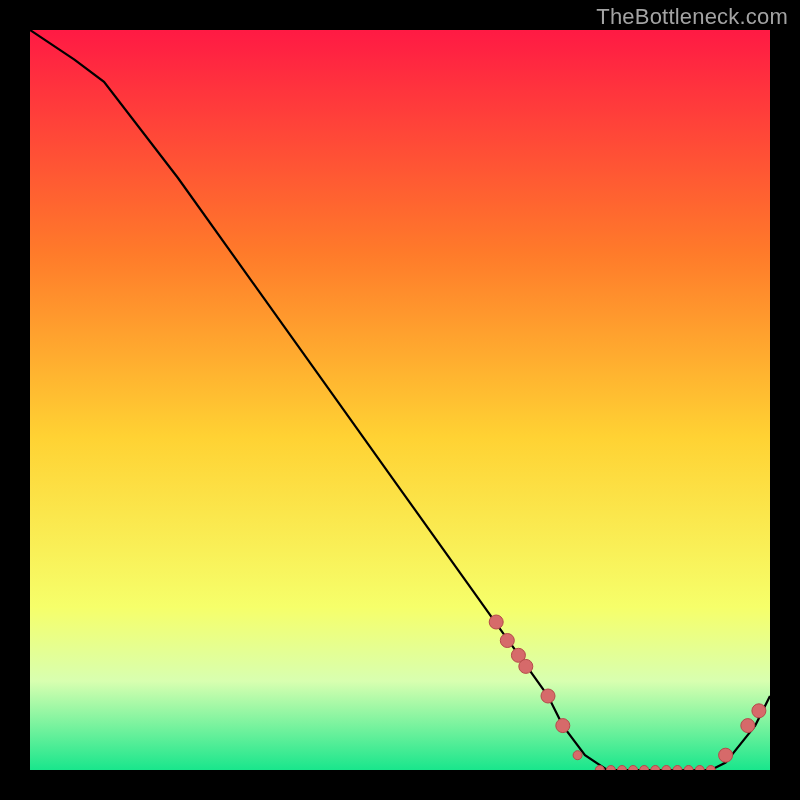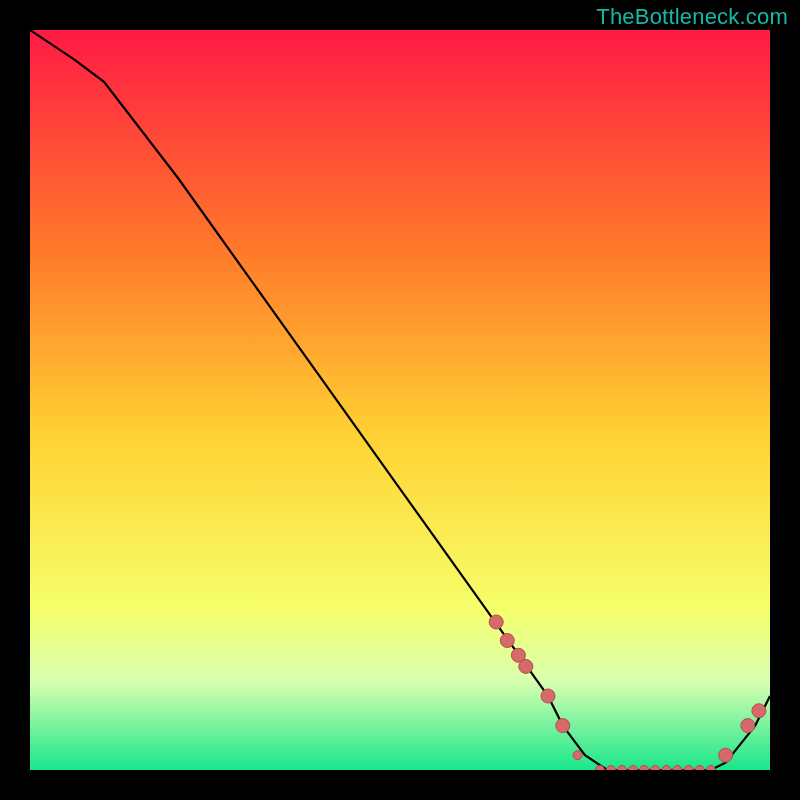--- a/index.html
+++ b/index.html
@@ -14,21 +14,21 @@
   .frame {
     position: relative;
     width: 800px;
     height: 800px;
     background: #000;
   }
   .watermark {
     position: absolute;
     top: 4px;
     right: 12px;
-    color: #14b8a6;
+    color: #a3a3a3;
     font-size: 22px;
     letter-spacing: 0.2px;
     font-weight: 400;
     z-index: 5;
     user-select: none;
   }
   .plot {
     position: absolute;
     left: 30px;
     top: 30px;

